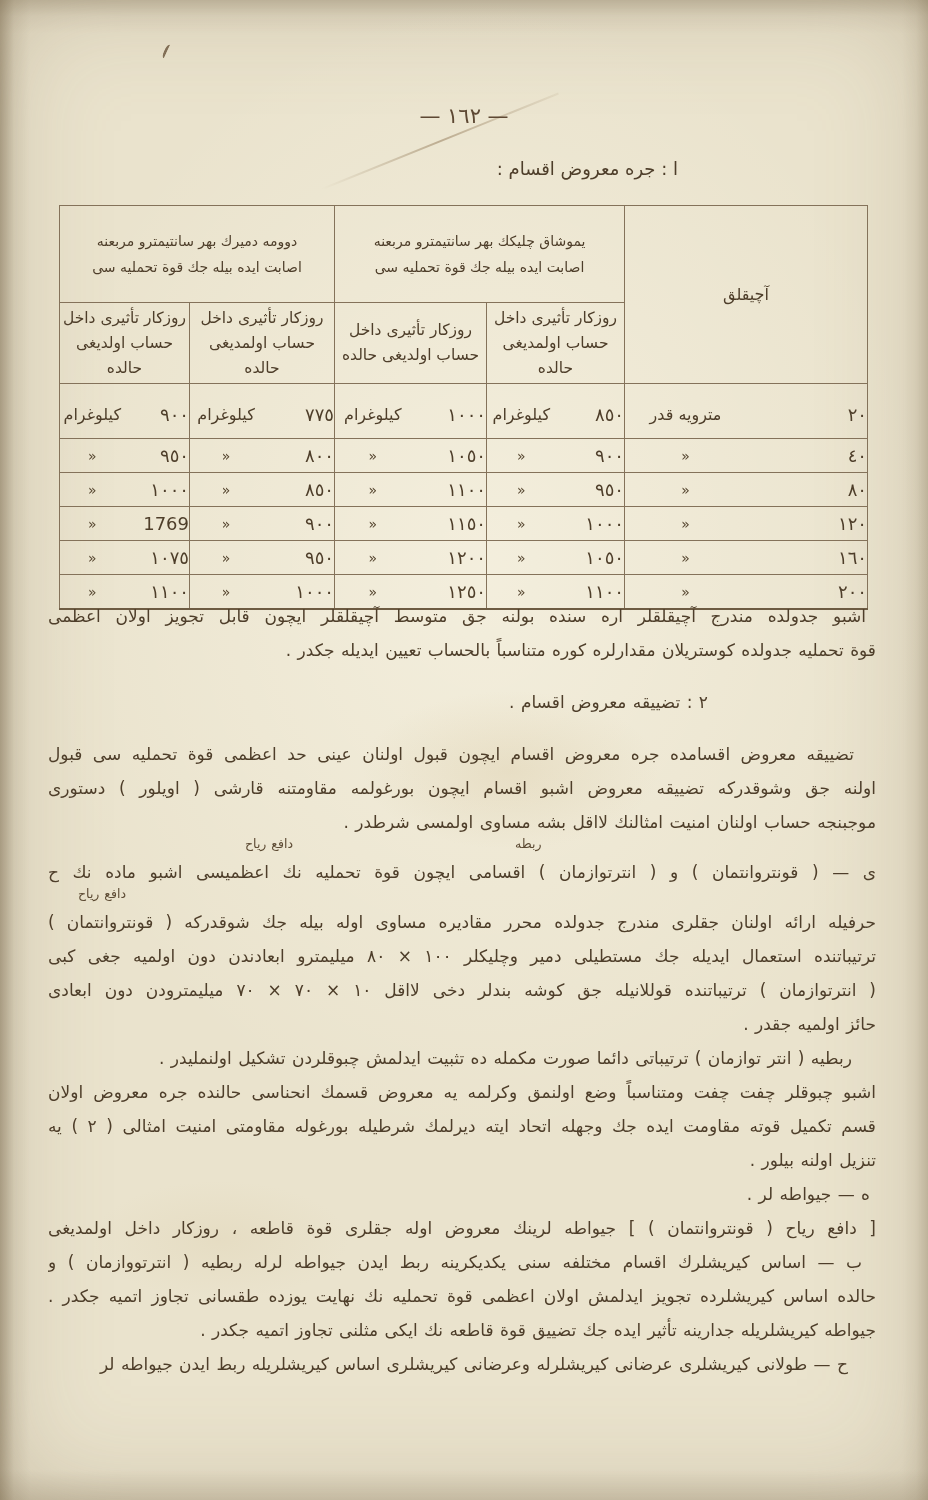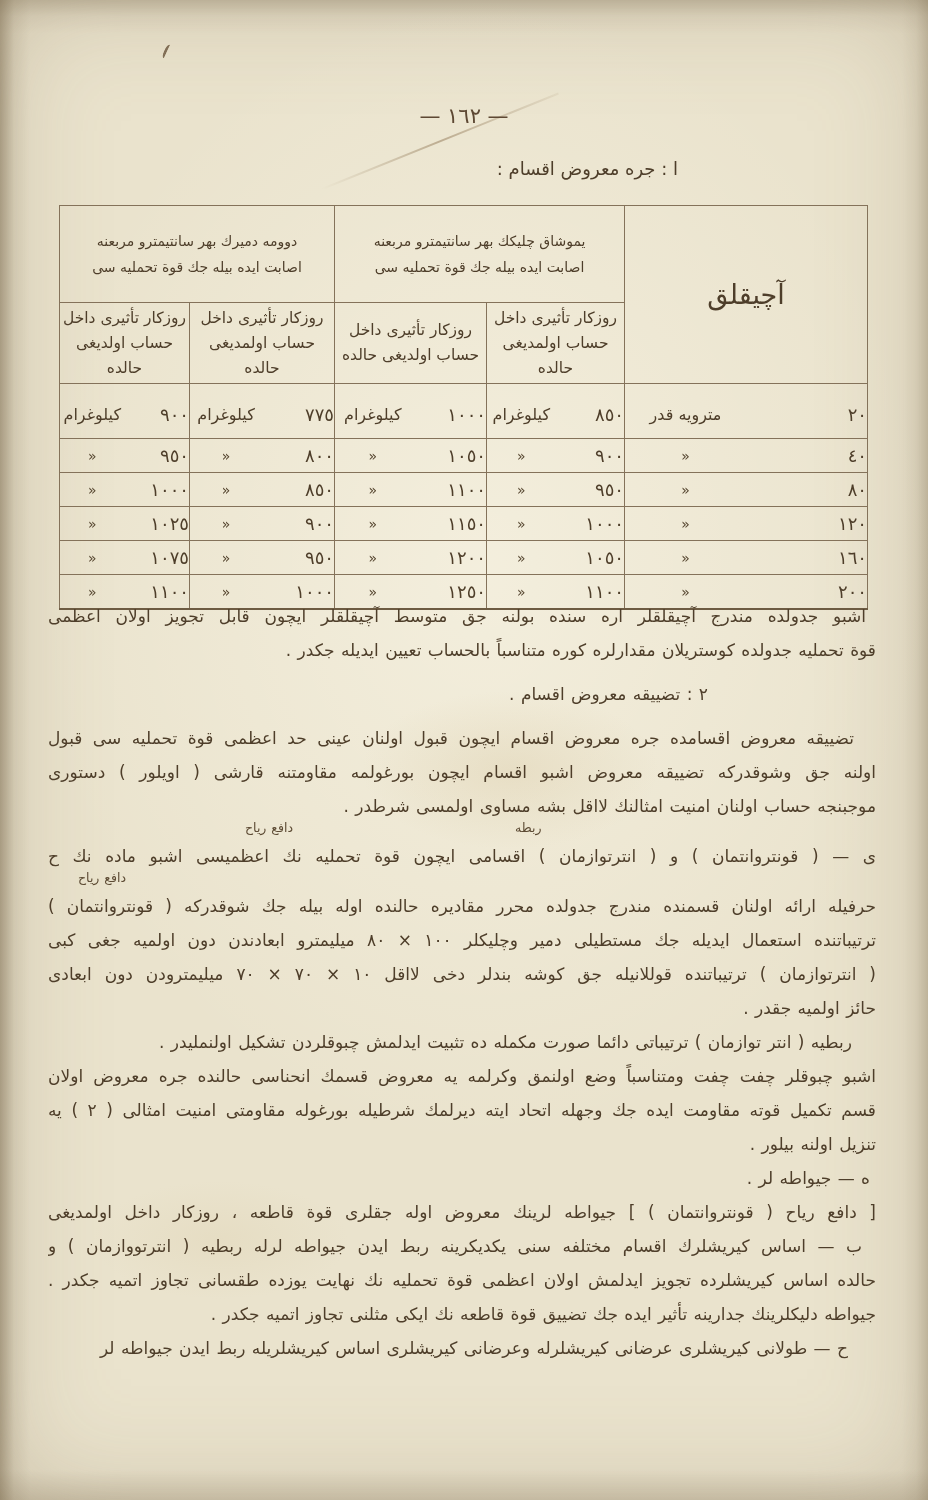--- a/index.html
+++ b/index.html
@@ -29,34 +29,34 @@
   .heading{position:absolute;right:52px;width:828px;font-size:18px;color:#4e3e2a;}
   .h1{top:158px;padding-right:198px;}
 
   table.loads{
     position:absolute;top:205px;right:60px;width:808px;
     border-collapse:collapse;table-layout:fixed;
     color:#4e3e2a;
   }
   table.loads th, table.loads td{border:1px solid #84725a;font-weight:normal;padding:0;}
   table.loads{border:1px solid #84725a;border-bottom:2px solid #6d5b42;}
-  th.corner{font-size:27px;vertical-align:middle;}
+  th.corner{font-size:16px;vertical-align:middle;}
   th.group{height:96px;font-size:14px;line-height:26px;vertical-align:middle;}
   tr.subs th{height:80px;font-size:15.5px;line-height:25px;vertical-align:middle;}
   tbody td{height:33px;font-size:18px;border-top:none;border-bottom:none;vertical-align:middle;}
   tbody tr:first-child td{height:48px;padding-top:6px;}
   .cw{display:flex;align-items:center;}
   .cw .num{flex:1;}
   .cw .unit{flex:1;text-align:center;font-size:16px;}
   tbody tr:not(:first-child) .unit{font-size:14px;color:#55452f;}
 
   .bodytext{position:absolute;top:599px;right:52px;width:828px;font-size:17px;word-spacing:1px;}
   .line{height:34px;line-height:34px;overflow:hidden;text-align:justify;text-align-last:justify;}
   .line.last{text-align-last:right;}
-  .hline{height:34px;line-height:34px;text-align:right;text-align-last:right;margin:10px 0;}
+  .hline{height:34px;line-height:34px;text-align:right;text-align-last:right;margin:18px 0;}
   .glossline{position:relative;height:16px;}
   .glossline span{position:absolute;top:-3px;font-size:12.5px;color:#5d4b34;white-space:nowrap;}
 </style>
 </head>
 <body>
 
 <div class="page">
 
   <div class="corner-mark" style="left:164px;top:44px;"></div>
   <div class="crease" style="left:322px;top:188px;width:255px;transform:rotate(-22deg);"></div>
@@ -223,21 +223,21 @@
             </div>
           </td>
           <td>
             <div class="cw">
               <span class="num">٩٠٠</span>
               <span class="unit">«</span>
             </div>
           </td>
           <td>
             <div class="cw">
-              <span class="num">١٠٢٥</span>
+              <span class="num">1769</span>
               <span class="unit">«</span>
             </div>
           </td>
         </tr>
         <tr>
           <td>
             <div class="cw">
               <span class="num">١٦٠</span>
               <span class="unit">«</span>
             </div>
@@ -317,38 +317,38 @@
         <span style="left: 197px;">دافع رياح</span>
         <span style="left: 467px;">ربطه</span>
       </div>
       <div class="para">
         <div class="line">ى — ( قونتروانتمان ) و ( انترتوازمان ) اقسامى ايچون قوة تحمليه نك اعظميسى اشبو ماده نك ح</div>
       </div>
       <div class="glossline">
         <span style="left: 30px;">دافع رياح</span>
       </div>
       <div class="para">
-        <div class="line">حرفيله ارائه اولنان قسمنده مندرج جدولده محرر مقاديره حالنده اوله بيله جك شوقدركه ( قونتروانتمان )</div>
+        <div class="line">حرفيله ارائه اولنان جقلرى مندرج جدولده محرر مقاديره مساوى اوله بيله جك شوقدركه ( قونتروانتمان )</div>
         <div class="line">ترتيباتنده استعمال ايديله جك مستطيلى دمير وچليكلر ١٠٠ × ٨٠ ميليمترو ابعادندن دون اولميه جغى كبى</div>
         <div class="line">( انترتوازمان ) ترتيباتنده قوللانيله جق كوشه بندلر دخى لااقل ١٠ × ٧٠ × ٧٠ ميليمترودن دون ابعادى</div>
         <div class="line last">حائز اولميه جقدر .</div>
       </div>
       <div class="para">
         <div class="line last" style="padding-right: 24px;">ربطيه ( انتر توازمان ) ترتيباتى دائما صورت مكمله ده تثبيت ايدلمش چبوقلردن تشكيل اولنمليدر .</div>
         <div class="line">اشبو چبوقلر چفت چفت ومتناسباً وضع اولنمق وكرلمه يه معروض قسمك انحناسى حالنده جره معروض اولان</div>
         <div class="line">قسم تكميل قوته مقاومت ايده جك وجهله اتحاد ايته ديرلمك شرطيله بورغوله مقاومتى امنيت امثالى ( ٢ ) يه</div>
         <div class="line last">تنزيل اولنه بيلور .</div>
       </div>
       <div class="para">
         <div class="line last" style="padding-right: 6px;">ه — جيواطه لر .</div>
       </div>
       <div class="para">
         <div class="line">[ دافع رياح ( قونتروانتمان ) ] جيواطه لرينك معروض اوله جقلرى قوة قاطعه ، روزكار داخل اولمديغى</div>
         <div class="line" style="padding-right: 14px;">ب — اساس كيريشلرك اقسام مختلفه سنى يكديكرينه ربط ايدن جيواطه لرله ربطيه ( انترتووازمان ) و</div>
         <div class="line">حالده اساس كيريشلرده تجويز ايدلمش اولان اعظمى قوة تحمليه نك نهايت يوزده طقسانى تجاوز اتميه جكدر .</div>
-        <div class="line last">جيواطه دليكلرينك جدارينه تأثير ايده جك تضييق قوة قاطعه نك ايكى مثلنى تجاوز اتميه جكدر .</div>
+        <div class="line last">جيواطه كيريشلريله جدارينه تأثير ايده جك تضييق قوة قاطعه نك ايكى مثلنى تجاوز اتميه جكدر .</div>
       </div>
       <div class="para">
         <div class="line last" style="padding-right: 28px;">ح — طولانى كيريشلرى عرضانى كيريشلرله وعرضانى كيريشلرى اساس كيريشلريله ربط ايدن جيواطه لر</div>
       </div>
     </div>
 
 </div>
 
 </body></html>

